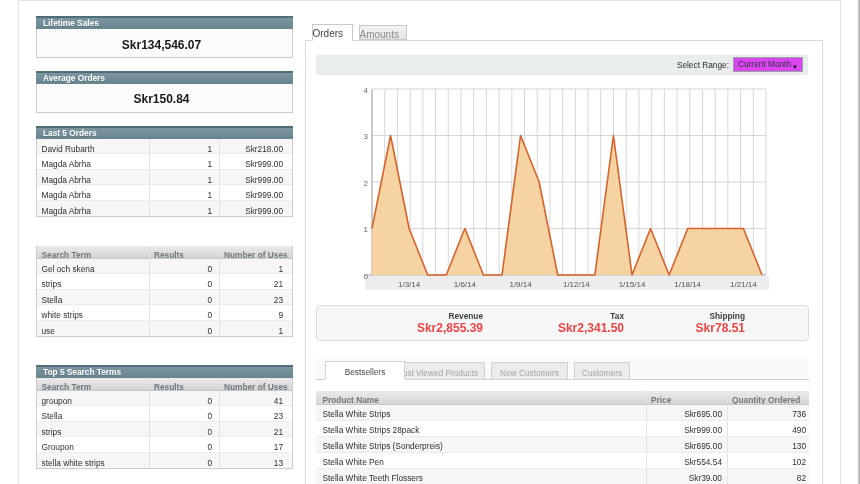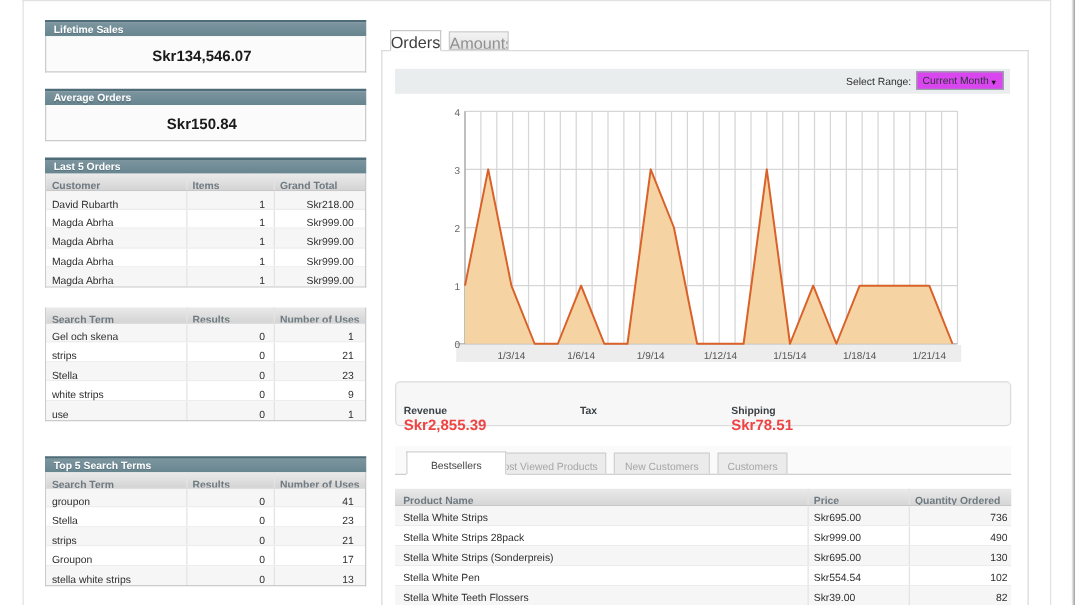--- a/index.html
+++ b/index.html
@@ -10,56 +10,51 @@
 .thead{height:13.5px;line-height:18px;white-space:nowrap;background:linear-gradient(180deg,#eaeaea 0%,#d4d4d4 100%);border-bottom:1px solid #c8c8c8;font-size:8.3px;font-weight:bold;color:#6e7980;display:flex}
 .trow{height:15.4px;line-height:20px;font-size:8.3px;color:#2e2e2e;display:flex;background:#fff;border-bottom:1px solid #ececec}
 .trow.odd{background:#f6f6f6}
 .trow:last-child{border-bottom:none}
 .c1{width:113px;padding-left:4.5px;border-right:1px solid #e3e3e3;white-space:nowrap}
 .c2{width:70px;padding-left:4px;border-right:1px solid #e3e3e3;overflow:hidden}
 .c2.num{padding-right:7px}
 .c3{flex:1;padding-left:4px;overflow:hidden;white-space:nowrap}
 .num{text-align:right;padding-right:6px}
 .c3.num{padding-right:9px}
-.tab{position:absolute;height:16px;line-height:17px;font-size:13px;text-align:center;white-space:nowrap;overflow:hidden;border:1px solid #c9c9c9;background:linear-gradient(180deg,#f3f3f3,#e2e2e2);color:#909090}
+.tab{position:absolute;height:16px;line-height:17px;font-size:10px;text-align:left;white-space:nowrap;overflow:hidden;border:1px solid #c9c9c9;background:linear-gradient(180deg,#f3f3f3,#e2e2e2);color:#909090}
 .tab.on{background:#fff;border-bottom:1px solid #fff;color:#404040;z-index:3}
 .gtab{position:absolute;height:18px;line-height:20px;font-size:8.3px;text-align:center;white-space:nowrap;overflow:hidden;border:1px solid #d2d2d2;background:#ebebeb;color:#a6a6a6}
 .gtab.on{background:#fff;border-bottom:1px solid #fff;color:#444;z-index:3}
 .ghead{position:absolute;left:316px;width:493px;height:13.5px;line-height:18px;white-space:nowrap;background:linear-gradient(180deg,#eaeaea,#d6d6d6);border-bottom:1px solid #c8c8c8;font-size:8.3px;font-weight:bold;color:#6e7980;display:flex}
 .grow{position:absolute;left:316px;width:493px;height:16px;line-height:18px;font-size:8.3px;color:#2e2e2e;display:flex;border-bottom:1px solid #ececec;background:#fff}
 .grow.odd{background:#f6f6f6}
 .g1{width:331px;padding-left:6.5px;border-right:1px solid #e3e3e3;overflow:hidden;white-space:nowrap}
-.g2{width:81px;padding-left:4px;border-right:1px solid #e3e3e3;text-align:left;padding-right:5px}
+.g2{width:81px;padding-left:4px;border-right:1px solid #e3e3e3;text-align:right;padding-right:5px}
 .g3{flex:1;text-align:right;padding-right:3px;overflow:hidden}
-.tot{position:absolute;top:12px;text-align:left}
+.tot{position:absolute;top:0;text-align:right}
 .tot .l{font-size:8.3px;font-weight:bold;color:#3a4046;line-height:9px;margin-top:6px}
 .tot .v{font-size:12px;font-weight:bold;color:#ef4444;line-height:15px}
 </style></head><body>
 <div class="abs" style="left:18px;top:0;width:823px;height:484px;border-left:1px solid #e2e2e2;border-right:1px solid #e2e2e2;border-top:1px solid #e2e2e2"></div>
 <div class="abs" style="left:857px;top:0;width:3px;height:484px;background:linear-gradient(90deg,#ffffff,#9e9e9e)"></div>
 <div class="panel" style="top:16px">
     <div class="phead">Lifetime Sales</div>
     <div class="pbody" style="height:29px">
       <div class="bigval" style="line-height:33px">Skr134,546.07</div>
     </div>
   </div>
 <div class="panel" style="top:71px">
     <div class="phead">Average Orders</div>
     <div class="pbody" style="height:29px">
       <div class="bigval" style="line-height:31px">Skr150.84</div>
     </div>
   </div>
 <div class="panel" style="top:126.0px">
     <div class="phead">Last 5 Orders</div>
     <div class="pbody">
-      <div class="thead">
-        <span class="c1">Customer</span>
-        <span class="c2">Items</span>
-        <span class="c3">Grand Total</span>
-      </div>
       <div class="trow odd">
         <span class="c1">David Rubarth</span>
         <span class="c2 num">1</span>
         <span class="c3 num">Skr218.00</span>
       </div>
       <div class="trow">
         <span class="c1">Magda Abrha</span>
         <span class="c2 num">1</span>
         <span class="c3 num">Skr999.00</span>
       </div>
@@ -176,20 +171,21 @@
     <text x="327.71" y="207.0" font-size="8" fill="#555" text-anchor="middle" font-family="Liberation Sans, sans-serif">1/18/14</text>
     <text x="383.43" y="207.0" font-size="8" fill="#555" text-anchor="middle" font-family="Liberation Sans, sans-serif">1/21/14</text>
   </svg>
 <div class="abs" style="left:316px;top:305px;width:493px;height:36px;background:#f7f7f7;border:1px solid #dcdcdc;border-radius:4px">
 <div class="tot" style="left:6px;width:160px">
       <div class="l">Revenue</div>
       <div class="v">Skr2,855.39</div>
     </div>
 <div class="tot" style="left:147px;width:160px">
       <div class="l">Tax</div>
+      <div class="v">Skr2,341.50</div>
     </div>
 <div class="tot" style="left:268px;width:160px">
       <div class="l">Shipping</div>
       <div class="v">Skr78.51</div>
     </div>
 </div>
 <div class="abs" style="left:316px;top:357px;width:493px;height:23px;background:#fafafa;border-bottom:1px solid #cfcfcf"></div>
 <div class="gtab on" style="left:325px;top:361px;width:80px;height:19px">Bestsellers</div>
 <div class="gtab" style="left:389px;top:362px;width:96px">Most Viewed Products</div>
 <div class="gtab" style="left:491px;top:362px;width:77px">New Customers</div>

